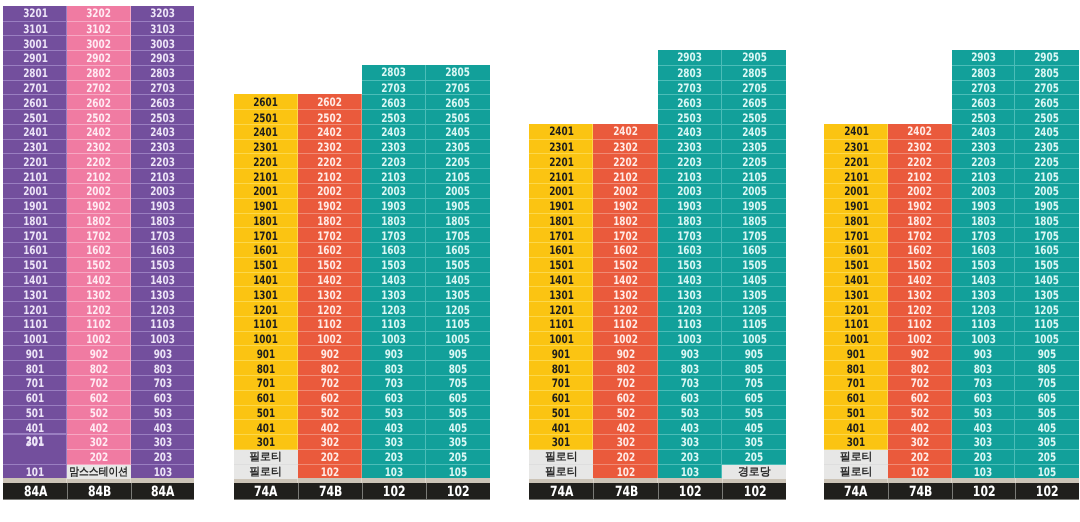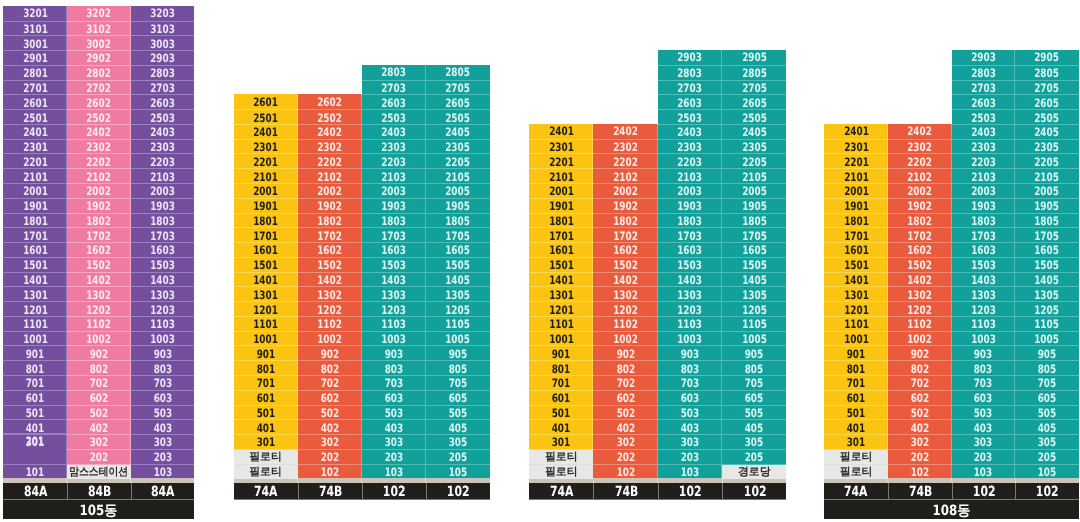--- a/index.html
+++ b/index.html
@@ -335,23 +335,20 @@
           <span>84A</span>
         </div>
         <div class="tcell" style="left: 63.7px; top: 0px; width: 63.7px; height: 15.5px; border-left: 1px solid rgb(122, 122, 118); box-sizing: border-box;">
           <span>84B</span>
         </div>
         <div class="tcell" style="left: 127.4px; top: 0px; width: 63.7px; height: 15.5px; border-left: 1px solid rgb(122, 122, 118); box-sizing: border-box;">
           <span>84A</span>
         </div>
       </div>
       <div class="strip" style="left: 0px; top: 498.7px; width: 191.1px; height: 1.7px; background: rgb(122, 122, 118);"></div>
-      <div class="band namebar" style="background: rgb(32, 31, 28); left: 0px; top: 500.4px; width: 191.1px; height: 18.4px;">
-        <span>105동</span>
-      </div>
     </div>
     <div class="block" style="left: 233.5px; top: 0px; width: 256.5px; height: 522px;">
       <div class="col" style="left: 0px; top: 94.38px; width: 64.125px; height: 384.02px; background: rgb(251, 196, 18);">
         <div class="vline" style="background: rgb(252, 216, 76);"></div>
         <div class="cell" style="top: 0px; height: 14.77px; color: rgb(29, 29, 27);">
           <i>2601</i>
         </div>
         <div class="cell" style="top: 14.77px; height: 14.77px; color: rgb(29, 29, 27); border-top: 1px solid rgb(252, 216, 76);">
           <i>2501</i>
         </div>
@@ -1397,17 +1394,14 @@
           <span>74B</span>
         </div>
         <div class="tcell" style="left: 127.25px; top: 0px; width: 63.625px; height: 15.5px; border-left: 1px solid rgb(122, 122, 118); box-sizing: border-box;">
           <span>102</span>
         </div>
         <div class="tcell" style="left: 190.875px; top: 0px; width: 63.625px; height: 15.5px; border-left: 1px solid rgb(122, 122, 118); box-sizing: border-box;">
           <span>102</span>
         </div>
       </div>
       <div class="strip" style="left: 0px; top: 498.7px; width: 254.5px; height: 1.7px; background: rgb(122, 122, 118);"></div>
-      <div class="band namebar" style="background: rgb(32, 31, 28); left: 0px; top: 500.4px; width: 254.5px; height: 18.4px;">
-        <span>108동</span>
-      </div>
     </div>
   </div>
 
 </body></html>

